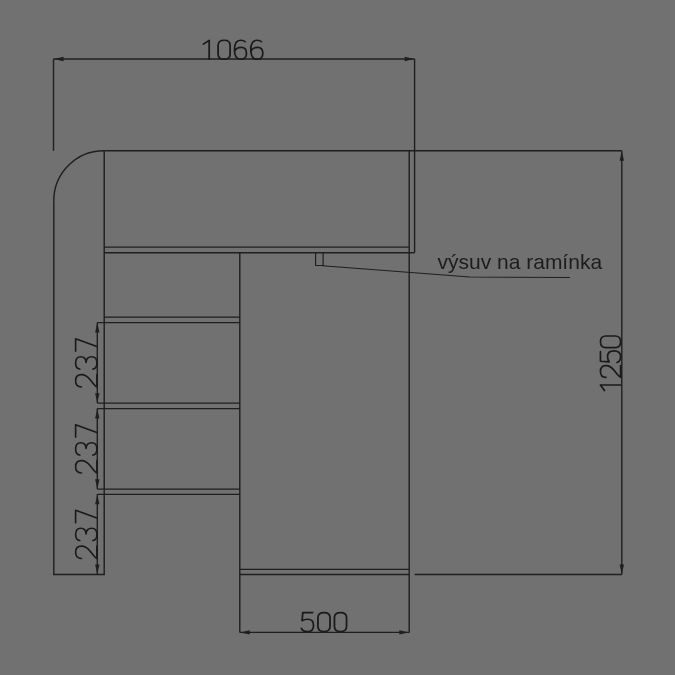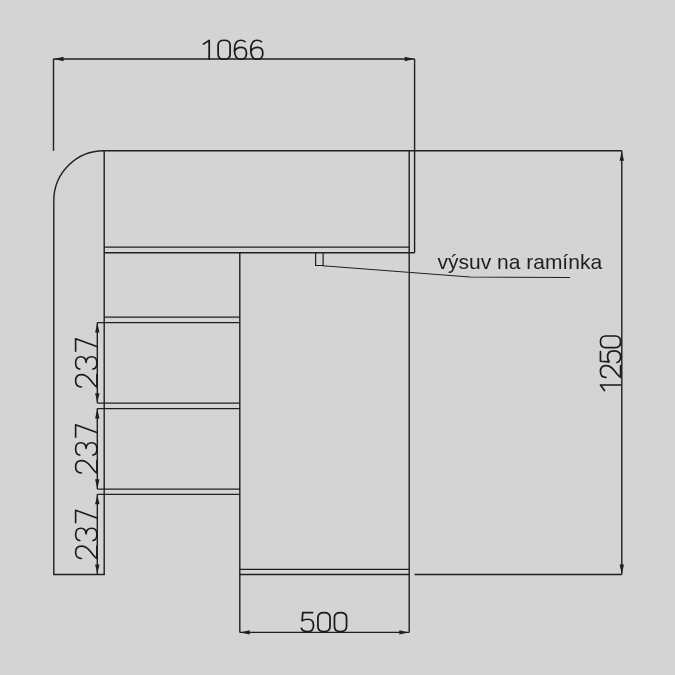--- a/index.html
+++ b/index.html
@@ -1,16 +1,16 @@
 <!DOCTYPE html>
 <html><head>
 <meta charset="utf-8">
 <style>
   html,body{margin:0;padding:0;background:#ffffff;}
-  .stage{position:relative;width:675px;height:675px;background:#86efac;overflow:hidden;filter:grayscale(1);}
+  .stage{position:relative;width:675px;height:675px;background:#ec4899;overflow:hidden;filter:grayscale(1);}
   svg{position:absolute;left:0;top:0;}
   text{font-family:"Liberation Sans", sans-serif;fill:rgba(28,28,28,0.99);}
 </style>
 </head>
 <body>
 <div class="stage">
 <svg width="675" height="675" viewBox="0 0 675 675" fill="none" stroke-linecap="butt">
   <defs>
     <g id="d0">
           <path d="M 7.5,-19 Q 2,-19 2,-14 L 2,-5 Q 2,0 7.5,0 Q 13,0 13,-5 L 13,-14 Q 13,-19 7.5,-19 Z"></path>

